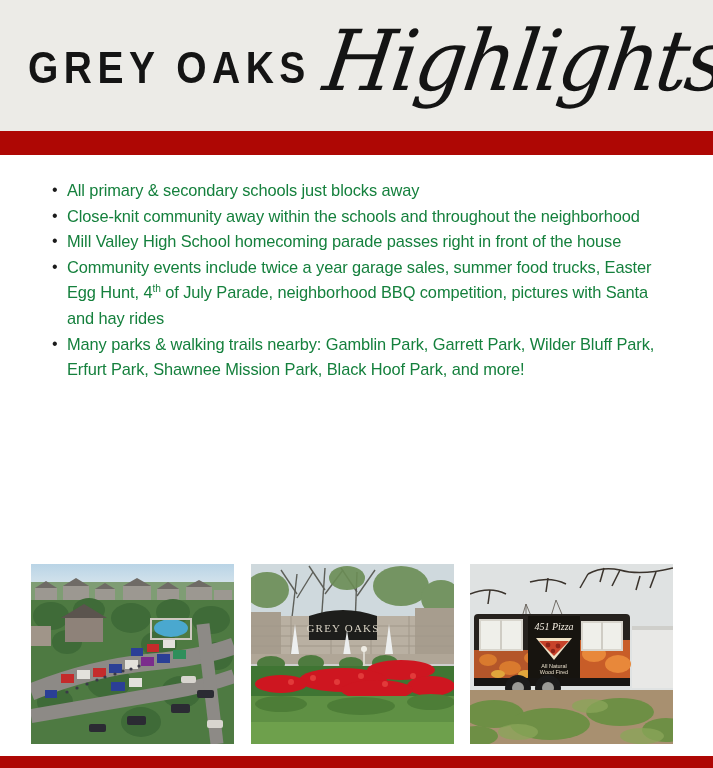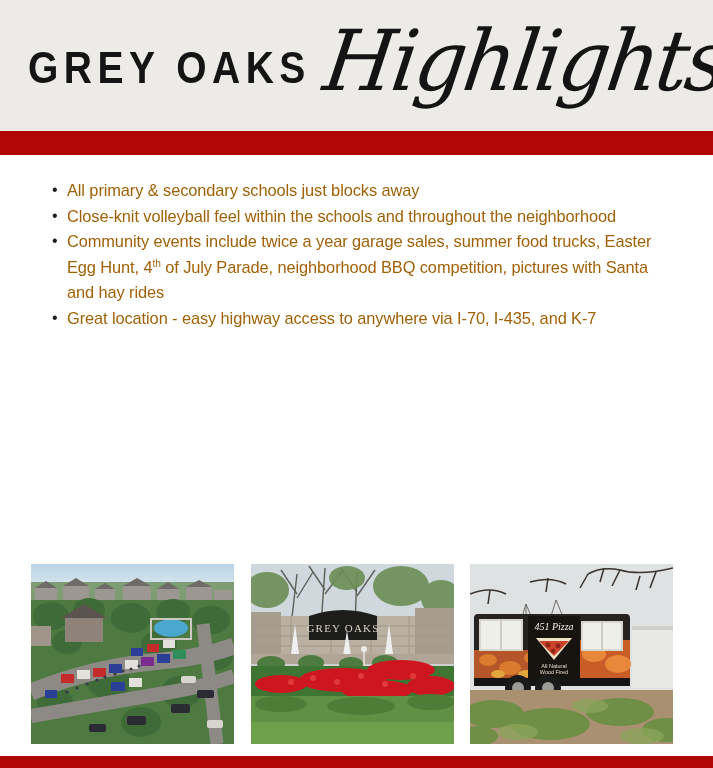--- a/index.html
+++ b/index.html
@@ -87,21 +87,21 @@
     top: 178px;
     width: 625px;
     list-style: none;
   }
 
   .bullets li {
     position: relative;
     padding-left: 16px;
     font-size: 16.4px;
     line-height: 25.6px;
-    color: #a16207;
+    color: #15803d;
     margin-bottom: 0px;
     letter-spacing: -0.1px;
   }
 
   .bullets li::before {
     content: "\2022";
     position: absolute;
     left: 1px;
     top: -1px;
     font-size: 16px;
@@ -165,23 +165,24 @@
     <div class="header-inner">
       <span class="title-main">GREY OAKS</span>
       <span class="title-script">Highlights</span>
     </div>
   </div>
 
   <div class="red-bar-top"></div>
 
   <ul class="bullets">
     <li><span>All primary &amp; secondary schools just blocks away</span></li>
-    <li><span>Close-knit volleyball feel within the schools and throughout the neighborhood</span></li>
+    <li><span>Close-knit community away within the schools and throughout the neighborhood</span></li>
+    <li><span>Mill Valley High School homecoming parade passes right in front of the house</span></li>
     <li><span>Community events include twice a year garage sales, summer food trucks, Easter Egg Hunt, 4</span><sup>th</sup><span> of July Parade, neighborhood BBQ competition, pictures with Santa and hay rides</span></li>
-    <li><span>Great location - easy highway access to anywhere via I-70, I-435, and K-7</span></li>
+    <li><span>Many parks &amp; walking trails nearby: Gamblin Park, Garrett Park, Wilder Bluff Park, Erfurt Park, Shawnee Mission Park, Black Hoof Park, and more!</span></li>
   </ul>
 
   <div class="photo-row">
 
     <div class="photo">
       <svg viewBox="0 0 203 180" preserveAspectRatio="none" aria-hidden="true">
         <defs>
           <linearGradient id="sky1" x1="0" y1="0" x2="0" y2="1">
             <stop offset="0%" stop-color="#b9d4e6"></stop>
             <stop offset="100%" stop-color="#d6e4ec"></stop>

